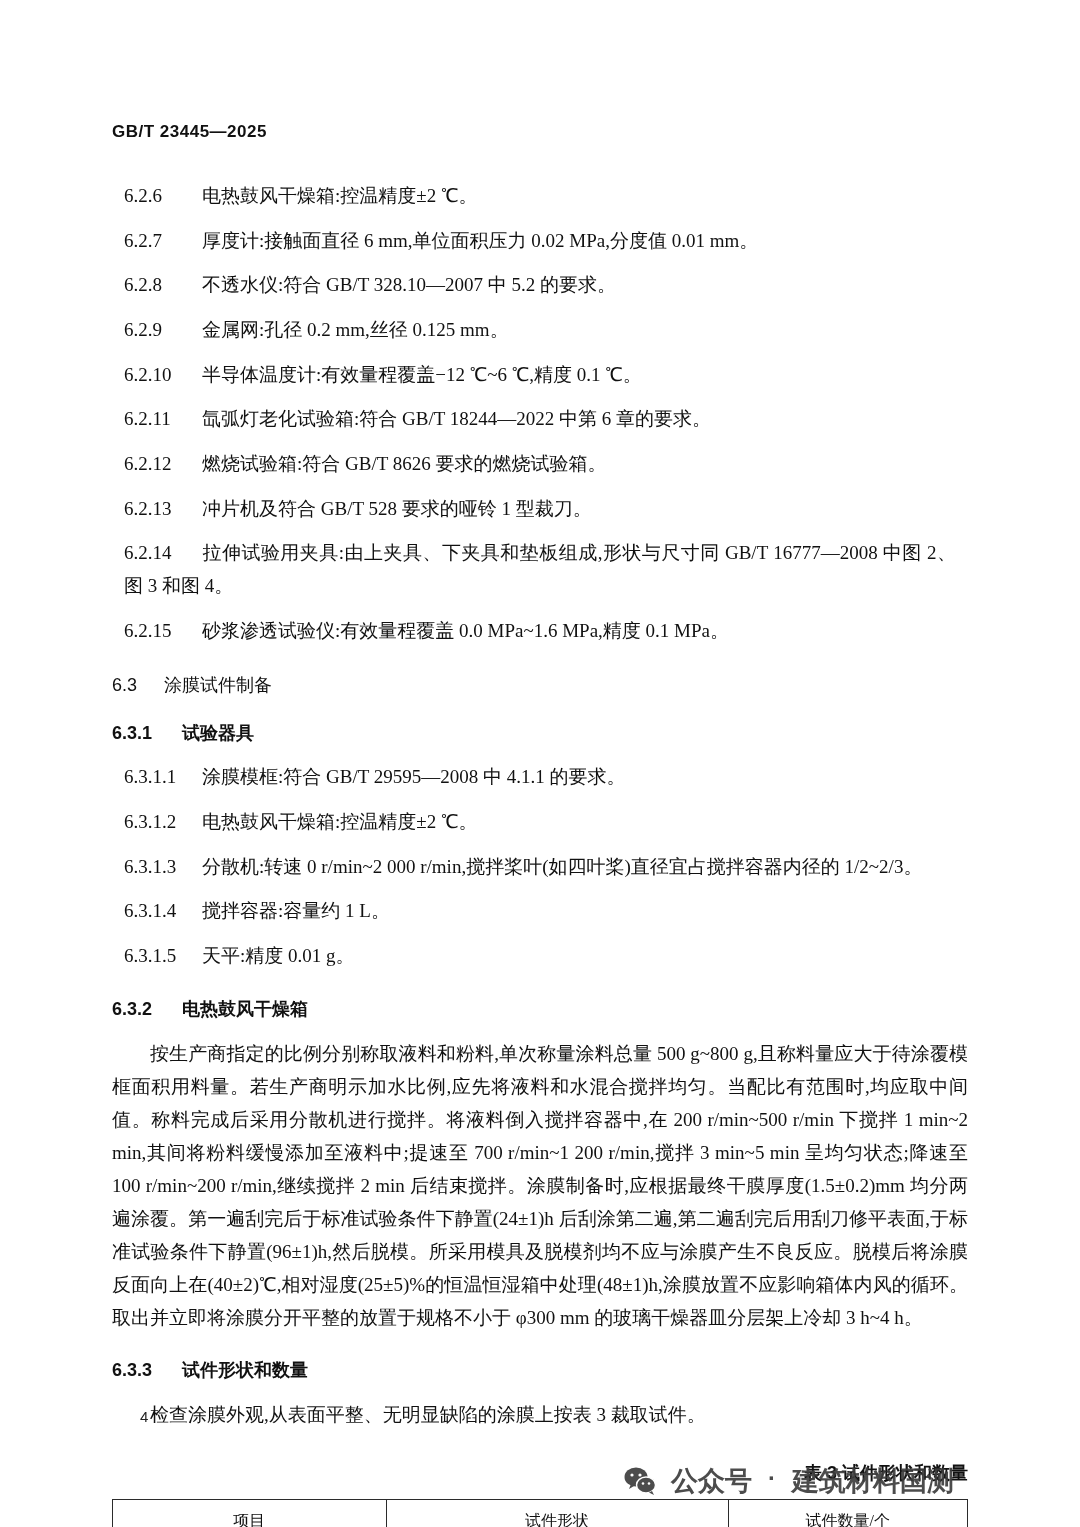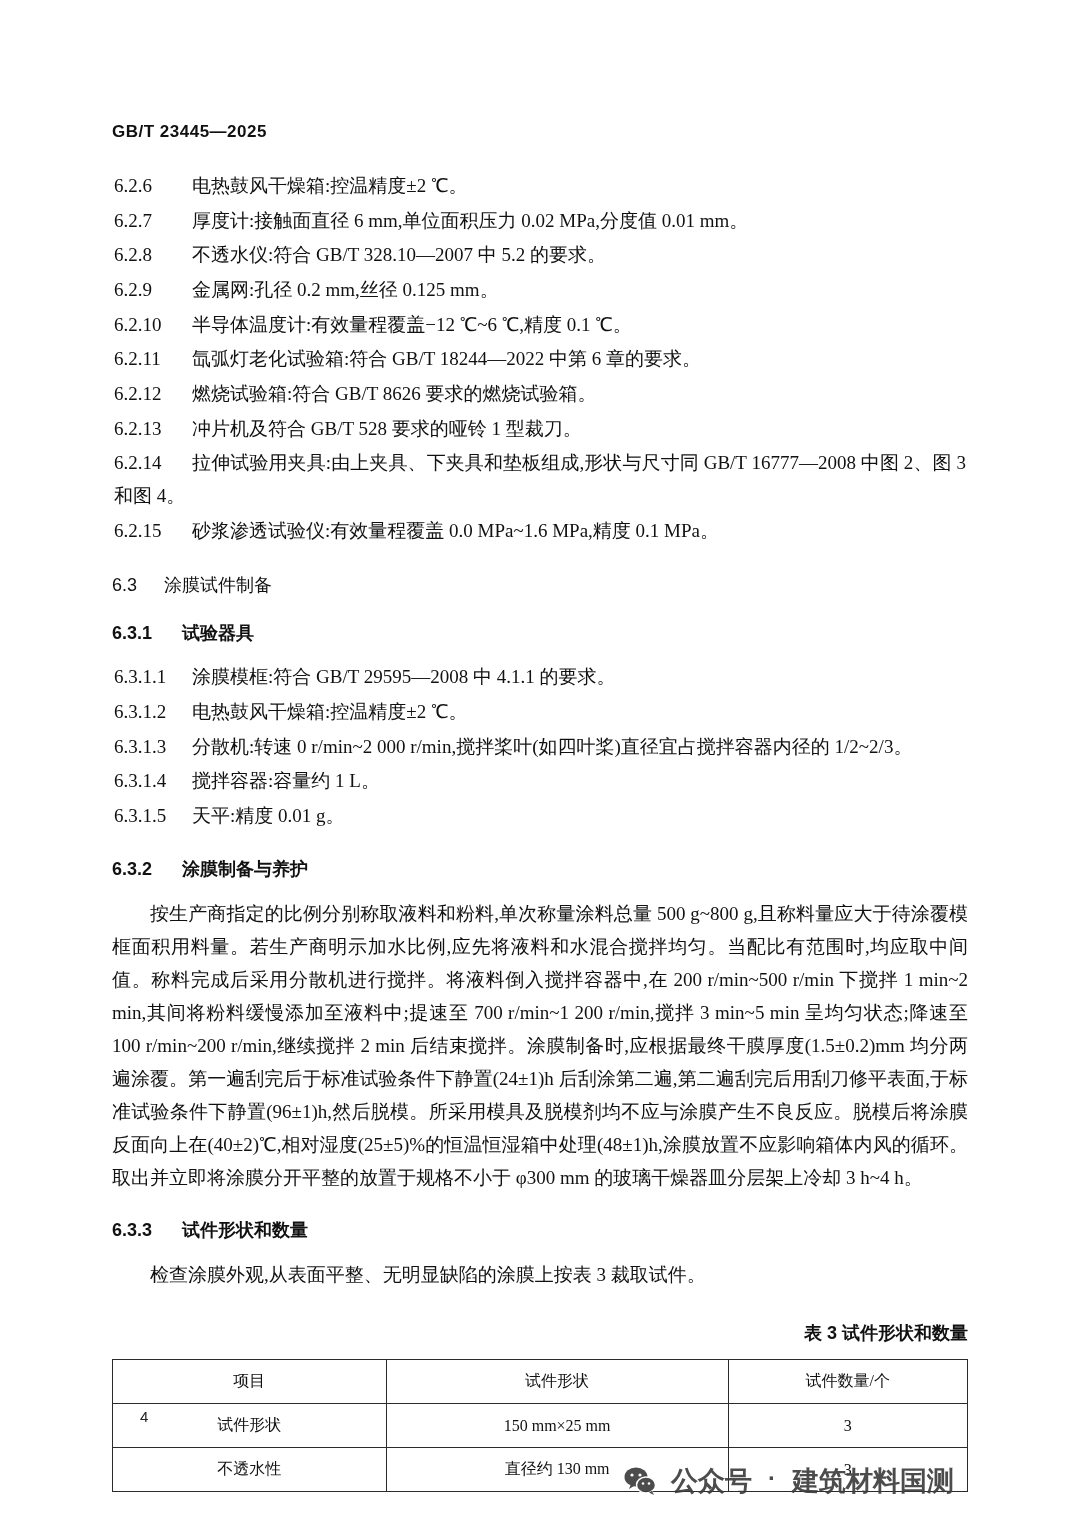--- a/index.html
+++ b/index.html
@@ -33,21 +33,21 @@
   }
   .content {
     position: absolute;
     top: 168px;
     left: 112px;
     width: 856px;
   }
   .clause {
     font-size: 19px;
     line-height: 1.72;
-    margin: 2px;
+    margin: 12px;
     text-align: justify;
   }
   .clause .num {
     display: inline-block;
     min-width: 70px;
   }
   .clause.wide .num {
     min-width: 78px;
   }
   h3.sec {
@@ -159,21 +159,21 @@
     <h3 class="sec"><span class="num">6.3</span><span>涂膜试件制备</span></h3>
 
     <h4 class="subsec"><span class="num">6.3.1</span><span>试验器具</span></h4>
 
     <p class="clause wide"><span class="num">6.3.1.1</span><span>涂膜模框:符合 GB/T 29595—2008 中 4.1.1 的要求。</span></p>
     <p class="clause wide"><span class="num">6.3.1.2</span><span>电热鼓风干燥箱:控温精度±2 ℃。</span></p>
     <p class="clause wide"><span class="num">6.3.1.3</span><span>分散机:转速 0 r/min~2 000 r/min,搅拌桨叶(如四叶桨)直径宜占搅拌容器内径的 1/2~2/3。</span></p>
     <p class="clause wide"><span class="num">6.3.1.4</span><span>搅拌容器:容量约 1 L。</span></p>
     <p class="clause wide"><span class="num">6.3.1.5</span><span>天平:精度 0.01 g。</span></p>
 
-    <h4 class="subsec"><span class="num">6.3.2</span><span>涂膜制备与养护</span></h4>
+    <h4 class="subsec"><span class="num">6.3.2</span><span>电热鼓风干燥箱</span></h4>
 
     <p class="para">按生产商指定的比例分别称取液料和粉料,单次称量涂料总量 500 g~800 g,且称料量应大于待涂覆模框面积用料量。若生产商明示加水比例,应先将液料和水混合搅拌均匀。当配比有范围时,均应取中间值。称料完成后采用分散机进行搅拌。将液料倒入搅拌容器中,在 200 r/min~500 r/min 下搅拌 1 min~2 min,其间将粉料缓慢添加至液料中;提速至 700 r/min~1 200 r/min,搅拌 3 min~5 min 呈均匀状态;降速至 100 r/min~200 r/min,继续搅拌 2 min 后结束搅拌。涂膜制备时,应根据最终干膜厚度(1.5±0.2)mm 均分两遍涂覆。第一遍刮完后于标准试验条件下静置(24±1)h 后刮涂第二遍,第二遍刮完后用刮刀修平表面,于标准试验条件下静置(96±1)h,然后脱模。所采用模具及脱模剂均不应与涂膜产生不良反应。脱模后将涂膜反面向上在(40±2)℃,相对湿度(25±5)%的恒温恒湿箱中处理(48±1)h,涂膜放置不应影响箱体内风的循环。取出并立即将涂膜分开平整的放置于规格不小于 φ300 mm 的玻璃干燥器皿分层架上冷却 3 h~4 h。</p>
 
     <h4 class="subsec"><span class="num">6.3.3</span><span>试件形状和数量</span></h4>
 
     <p class="para">检查涂膜外观,从表面平整、无明显缺陷的涂膜上按表 3 裁取试件。</p>
 
     <div class="table-title">表 3   试件形状和数量</div>
 
     <table class="t3">

